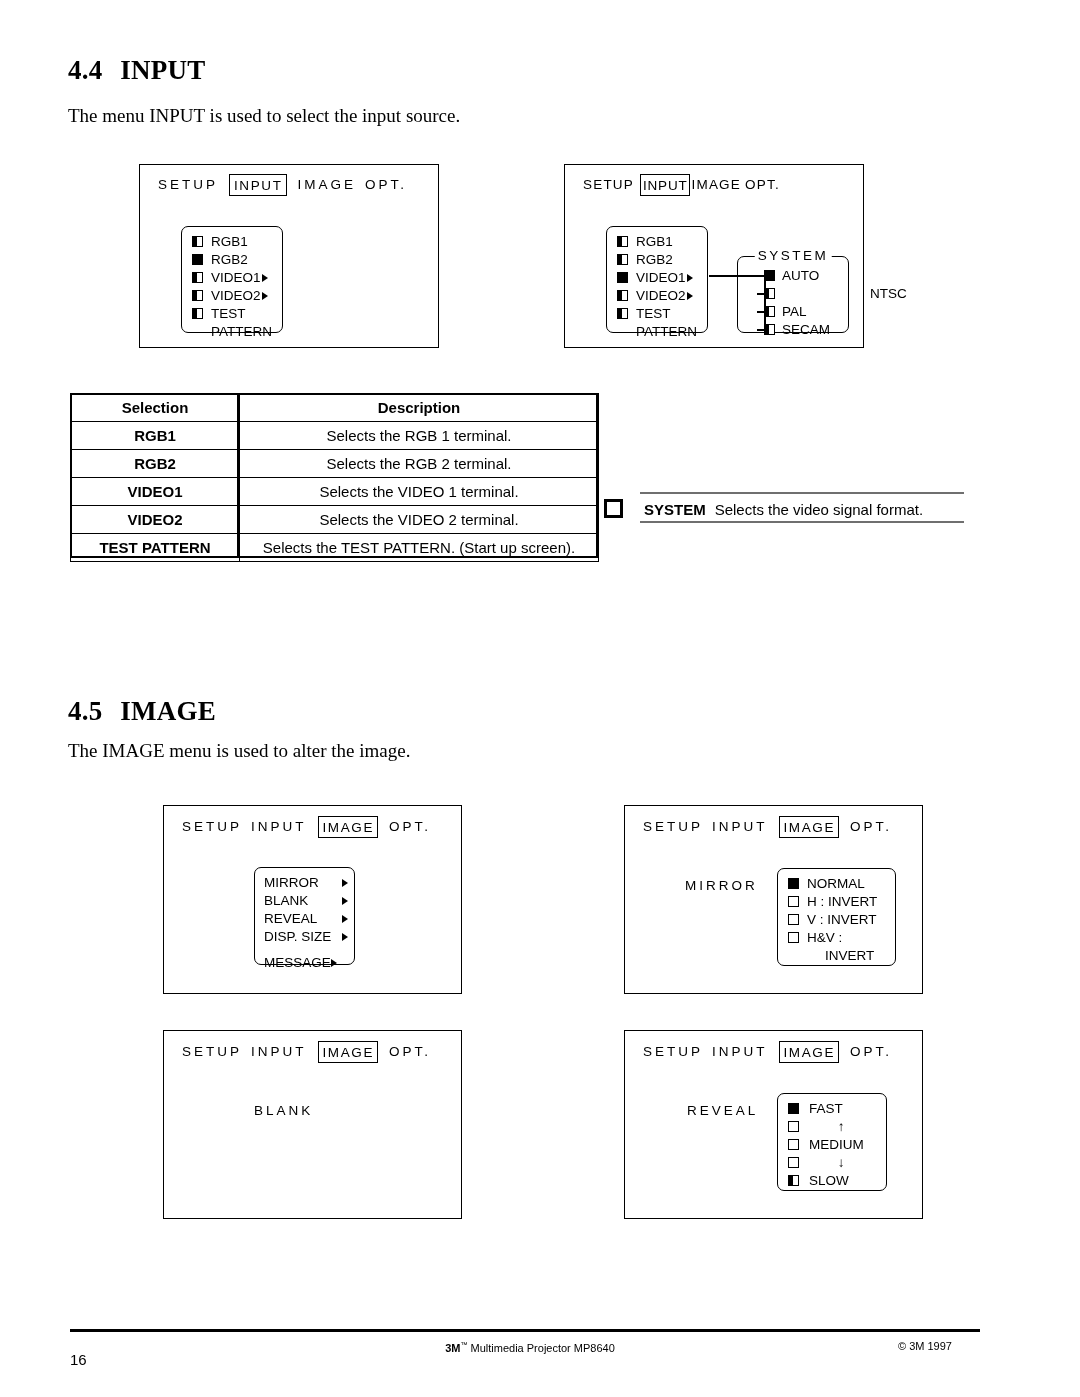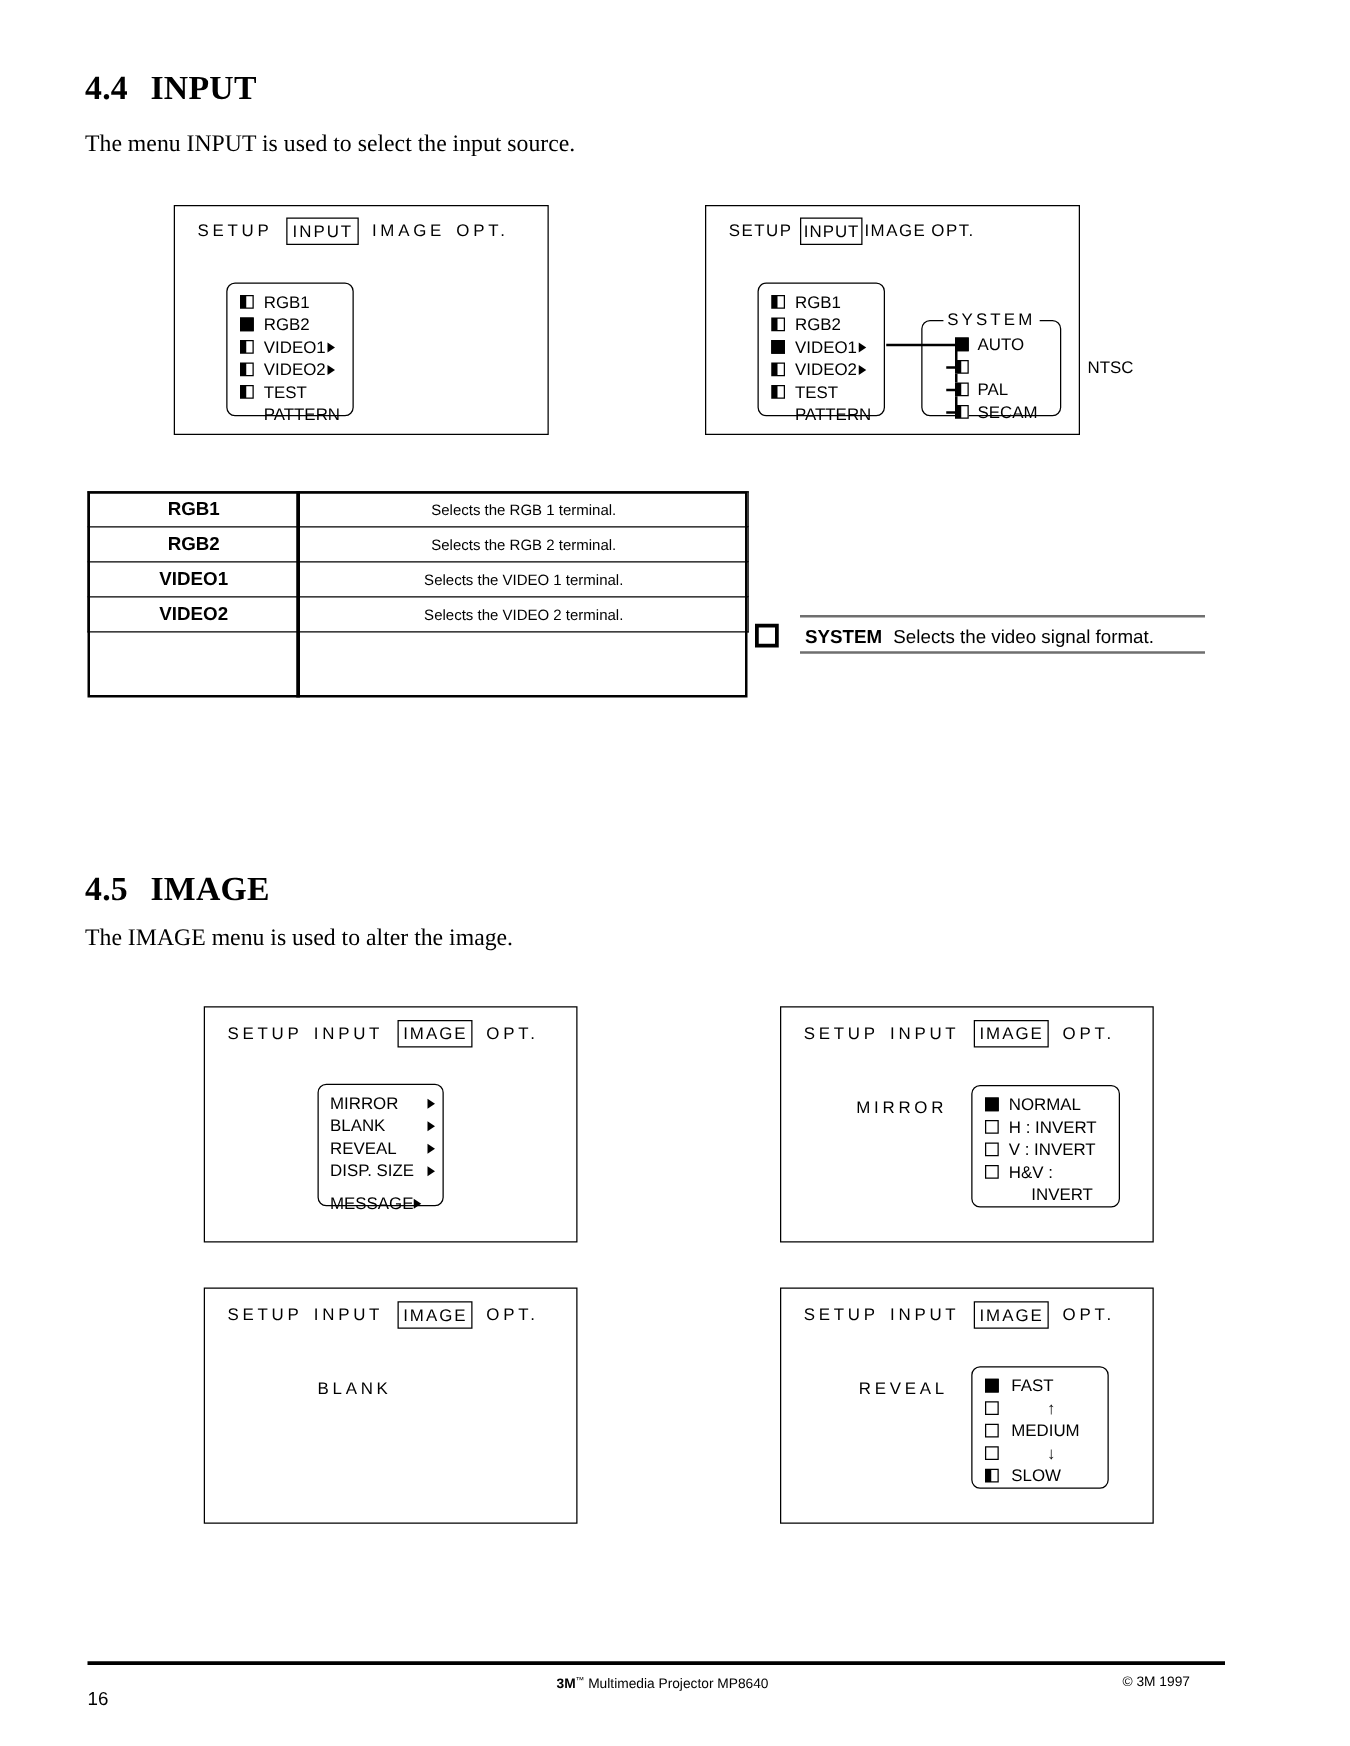--- a/index.html
+++ b/index.html
@@ -173,21 +173,21 @@
   .sel-table th {
     font-size: 15px;
     font-weight: bold;
   }
   .sel-table td.sel-cell {
     font-size: 15px;
     font-weight: bold;
     width: 168px;
   }
   .sel-table td.desc-cell {
-    font-size: 12px;
+    font-size: 15px;
     font-weight: normal;
     width: 358px;
   }
   .tbl-outline {
     position: absolute;
     border: 2.5px solid #000;
     box-sizing: border-box;
     pointer-events: none;
   }
   .tbl-vdiv {
@@ -364,36 +364,44 @@
         <span class="cbx"></span>
         <span style="width:7px"></span>
         <span>SECAM</span>
       </div>
     </div>
   </div>
 </div>
 
 <table class="sel-table" style="left:70px; top:393px;">
   <tbody>
+      <tr>
+    <th>Selection</th>
+    <th>Description</th>
+  </tr>
   <tr>
     <td class="sel-cell">RGB1</td>
     <td class="desc-cell">Selects the RGB 1 terminal.</td>
   </tr>
   <tr>
     <td class="sel-cell">RGB2</td>
     <td class="desc-cell">Selects the RGB 2 terminal.</td>
   </tr>
   <tr>
     <td class="sel-cell">VIDEO1</td>
     <td class="desc-cell">Selects the VIDEO 1 terminal.</td>
   </tr>
   <tr>
     <td class="sel-cell">VIDEO2</td>
     <td class="desc-cell">Selects the VIDEO 2 terminal.</td>
   </tr>
+  <tr>
+    <td class="sel-cell">TEST PATTERN</td>
+    <td class="desc-cell">Selects the TEST PATTERN. (Start up screen).</td>
+  </tr>
 </tbody>
   </table>
 <div class="tbl-outline" style="left:70px; top:393px; width:528px; height:165px;"></div>
 <div class="tbl-vdiv" style="left:237px; top:393px; height:165px;"></div>
 
 <div class="sysnote" style="left:604px; top:488px; width:360px; height:42px;">
   <div class="bigcbx" style="left:0; top:11px;"></div>
   <div class="rule" style="left:36px; top:4px; width:324px;"></div>
   <div class="rule" style="left:36px; top:33px; width:324px;"></div>
   <div class="txt" style="left:40px; top:14px;">

